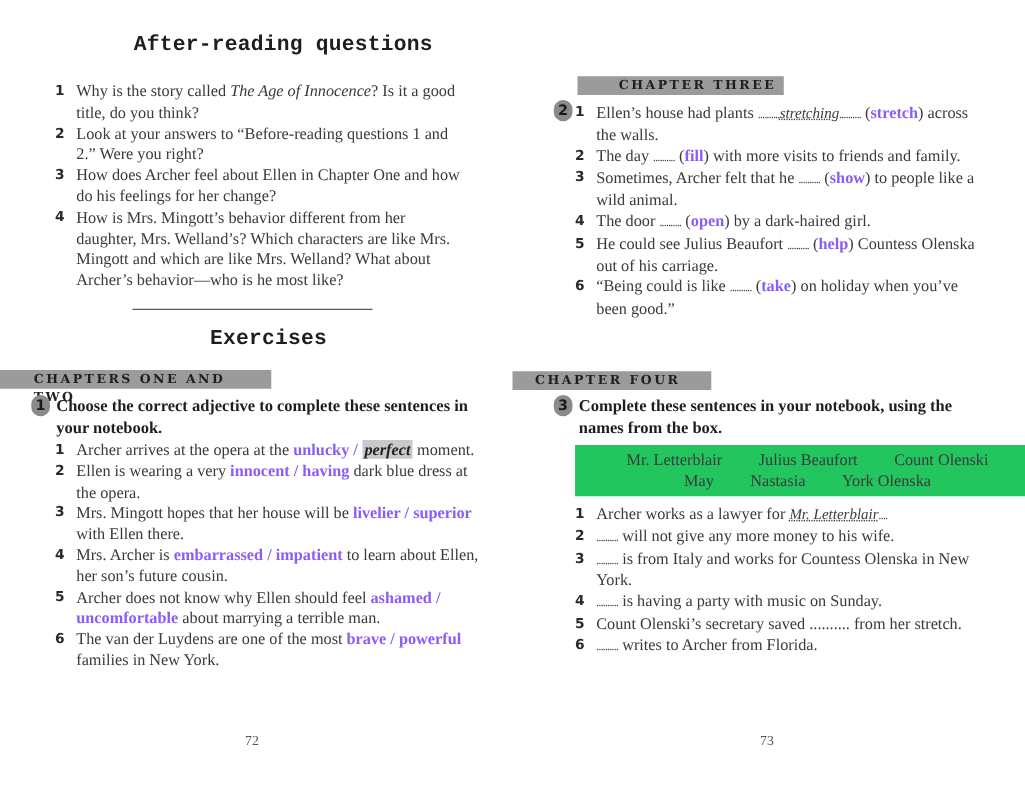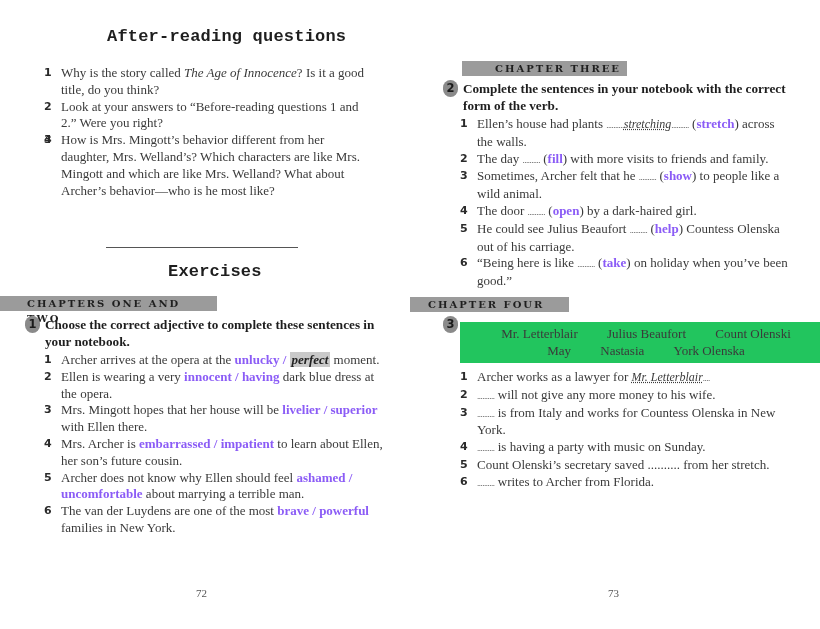--- a/index.html
+++ b/index.html
@@ -69,20 +69,21 @@
     <li>
       <span class="num">1</span>
       <span>Why is the story called </span><i>The Age of Innocence</i><span>? Is it a good title, do you think?</span>
     </li>
     <li>
       <span class="num">2</span>
       <span>Look at your answers to “Before-reading questions 1 and 2.” Were you right?</span>
     </li>
     <li>
       <span class="num">3</span>
+      <span>How does Archer feel about Ellen in Chapter One and how do his feelings for her change?</span>
     </li>
     <li>
       <span class="num">4</span>
       <span>How is Mrs. Mingott’s behavior different from her daughter, Mrs. Welland’s? Which characters are like Mrs. Mingott and which are like Mrs. Welland? What about Archer’s behavior—who is he most like?</span>
     </li>
   </ol>
 
   <div class="divider"></div>
 
   <div class="h-title" id="exercises-title">Exercises</div>
@@ -124,21 +125,20 @@
 
   <div class="page-num" id="pnum-left">72</div>
 </div>
 
 <div class="page" id="page-right">
   <div class="chapter-bar" id="ch3-bar">CHAPTER THREE</div>
 
   <div class="ex-block" id="ex2" style="left:33px;">
     <div class="ex-head">
       <span class="badge">2</span>
-      <span>Complete the sentences in your notebook with the correct form of the verb.</span>
     </div>
     <ol class="numlist">
       <li>
         <span class="num">1</span>
         <span>Ellen’s house had plants </span><span class="blank">..........</span><span class="answer">stretching</span><span class="blank">..........</span> (<b class="opt">stretch</b>)<span> across the walls.</span>
       </li>
       <li>
         <span class="num">2</span>
         <span>The day </span><span class="blank">..........</span> (<b class="opt">fill</b>)<span> with more visits to friends and family.</span>
       </li>
@@ -149,30 +149,31 @@
       <li>
         <span class="num">4</span>
         <span>The door </span><span class="blank">..........</span> (<b class="opt">open</b>)<span> by a dark-haired girl.</span>
       </li>
       <li>
         <span class="num">5</span>
         <span>He could see Julius Beaufort </span><span class="blank">..........</span> (<b class="opt">help</b>)<span> Countess Olenska out of his carriage.</span>
       </li>
       <li>
         <span class="num">6</span>
-        <span>“Being here is like </span><span class="blank">..........</span> (<b class="opt">take</b>)<span> on holiday when you’ve been good.”</span>
+        <span>“Being could is like </span><span class="blank">..........</span> (<b class="opt">take</b>)<span> on holiday when you’ve been good.”</span>
       </li>
     </ol>
   </div>
 
   <div class="chapter-bar" id="ch4-bar">CHAPTER FOUR</div>
 
   <div class="ex-block" id="ex3" style="left:33px;">
     <div class="ex-head">
       <span class="badge">3</span>
+      <span>Complete these sentences in your notebook, using the names from the box.</span>
     </div>
     <div class="name-box">
       <div class="name-row">
         <span>Mr. Letterblair</span>
         <span>Julius Beaufort</span>
         <span>Count Olenski</span>
       </div>
       <div class="name-row">
         <span>May</span>
         <span>Nastasia</span>

